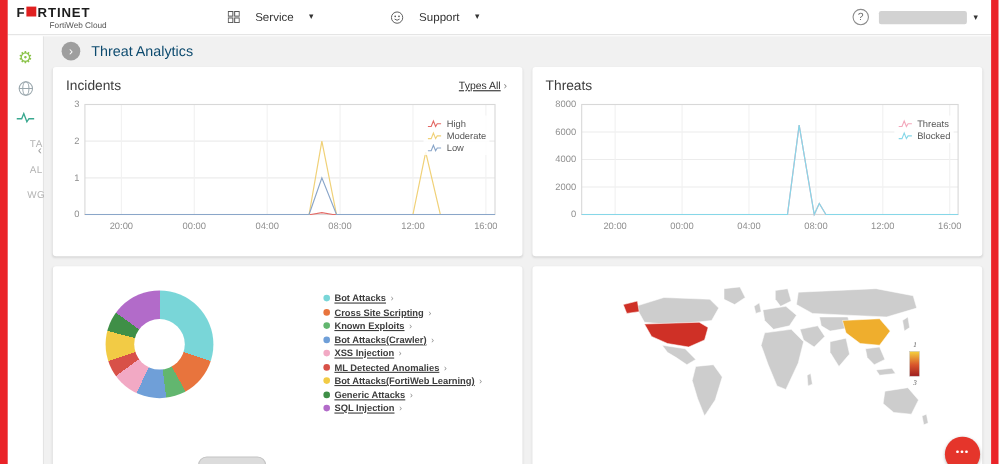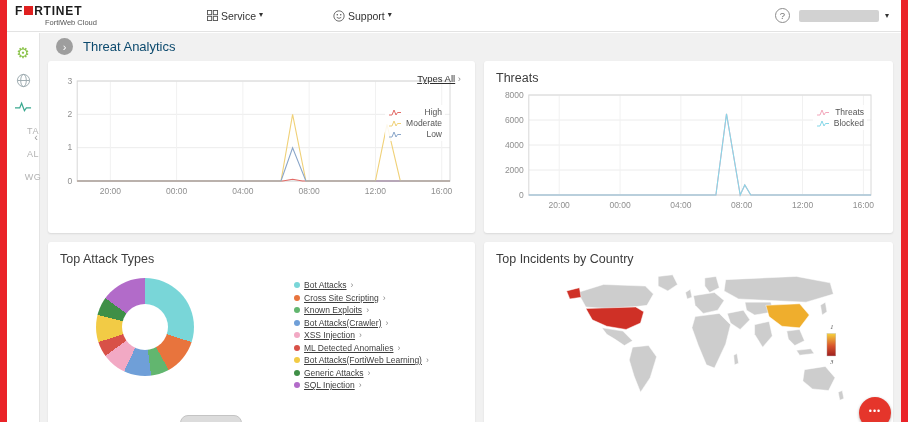--- a/index.html
+++ b/index.html
@@ -8,21 +8,21 @@
   .edge { position: absolute; top: 0; bottom: 0; width: 7px; background: #ea2328; z-index: 50; }
   .edge.left { left: 0; } .edge.right { right: 0; }
 
   
   .topbar { position: absolute; left: 7px; right: 7px; top: 0; height: 32px; background: #fff;
             border-bottom: 1px solid #e3e3e3; display: flex; align-items: center; z-index: 10; }
   .logo { margin-left: 8px; line-height: 1; }
   .brand { font-weight: bold; font-size: 12px; color: #1d1d1d; letter-spacing: .8px; display:flex; align-items:center; }
   .gate { display: inline-block; width: 9px; height: 9px; background: #e02020; margin: 0 1px; }
   .product { font-size: 7.5px; color: #555; margin-top: 2px; margin-left: 30px; }
-  .menu-item { display: flex; align-items: flex-start; gap: 3px; font-size: 10.5px; color: #333; cursor: pointer; }
+  .menu-item { display: flex; align-items: flex-start; gap: 14px; font-size: 10.5px; color: #333; cursor: pointer; }
   .menu-item.service { margin-left: 110px; }
   .menu-item.support { margin-left: 70px; }
   .caret { font-size: 8px; color: #333; }
   .topbar-right { margin-left: auto; display: flex; align-items: center; gap: 9px; margin-right: 12px; }
   .help-circle { width: 15px; height: 15px; border: 1px solid #8d8d8d; border-radius: 50%;
                  font-size: 9.5px; color: #6e6e6e; display: flex; align-items: center; justify-content: center; }
   .account { display: flex; align-items: center; gap: 6px; }
   .redacted { width: 80px; height: 12px; background: #d2d2d2; border-radius: 2px; filter: blur(.6px); }
 
   
@@ -48,31 +48,31 @@
   .view-all { position: absolute; top: 12px; right: 14px; font-size: 9.5px; color: #2e2e2e; cursor: pointer; }
   .view-all .va-text { text-decoration: underline; }
   .va-arrow { color: #888; }
 
   .chart { margin-top: 4px; display: block; }
   .tk { font-size: 8.5px; fill: #8f8f8f; font-family: "Liberation Sans", sans-serif; }
   .chart-legend { position: absolute; display: flex; flex-direction: column; gap: 1px;
                   font-size: 8.5px; color: #555; background: rgba(255,255,255,.85); padding: 2px 3px; }
   .chart-legend.inc { top: 44px; right: 30px; }
   .chart-legend.thr { top: 44px; right: 26px; }
-  .leg-row { display: flex; align-items: center; gap: 4px; justify-content: space-between; }
+  .leg-row { display: flex; align-items: center; gap: 4px; }
 
   
   .atk-body { display: flex; align-items: flex-start; margin-top: 12px; }
   .donut { position: relative; width: 98px; height: 98px; border-radius: 50%; margin-left: 36px;
            display: flex; align-items: center; justify-content: center; }
   .hole { width: 46px; height: 46px; border-radius: 50%; background: #fff; }
   .atk-legend { margin-left: 100px; display: flex; flex-direction: column; gap: 2.5px; padding-top: 2px; }
   .atk-item { display: flex; align-items: center; gap: 4px; font-size: 8.5px; cursor: pointer; }
   .dot { width: 6px; height: 6px; border-radius: 50%; flex: none; }
-  .atk-label { color: #3d3d3d; text-decoration: underline; }
+  .atk-label { color: #3d3d3d; text-decoration: underline; font-weight: bold; }
   .atk-arrow { color: #8a8a8a; }
   .atk-footer-btn { position: absolute; left: 132px; top: 173px; width: 62px; height: 16px;
                     background: #dcdcdc; border: 1px solid #c4c4c4; border-radius: 8px; cursor: pointer; }
 
   
   .map-wrap { margin-top: 4px; display: flex; justify-content: center; }
   .map-wrap svg { margin-left: 30px; }
   .mapnum { font-size: 8px; font-style: italic; fill: #555; font-family: "Liberation Serif", serif; }
 
   .chat-bubble { position: absolute; right: 10px; bottom: -7px; width: 32px; height: 32px; border-radius: 50%;
@@ -146,20 +146,21 @@
 
   <main class="content">
     <div class="page-header">
       <div class="collapse-btn">›</div>
       <div class="page-title">Threat Analytics</div>
     </div>
 
     <div class="panels">
 
       <section class="panel">
+        <div class="panel-title">Incidents</div>
         <a class="view-all"><span class="va-text">Types All</span> <span class="va-arrow">›</span></a>
         <svg class="chart" width="400" height="126">
             <line x1="17.2" x2="390" y1="106" y2="106" stroke="#ececec"></line>
             <text class="tk" x="12.2" y="108.5" text-anchor="end">0</text>
             <line x1="17.2" x2="390" y1="72.66666666666667" y2="72.66666666666667" stroke="#ececec"></line>
             <text class="tk" x="12.2" y="75.16666666666667" text-anchor="end">1</text>
             <line x1="17.2" x2="390" y1="39.33333333333334" y2="39.33333333333334" stroke="#ececec"></line>
             <text class="tk" x="12.2" y="41.83333333333334" text-anchor="end">2</text>
             <line x1="17.2" x2="390" y1="6" y2="6" stroke="#ececec"></line>
             <text class="tk" x="12.2" y="8.5" text-anchor="end">3</text>
@@ -241,21 +242,20 @@
             <div class="leg-row">
               <svg width="14" height="9">
                 <polyline points="1,7 4,7 6,2 8,7 9.5,4.5 13,4.5" fill="none" stroke="#86d7e8" stroke-width="1"></polyline>
               </svg>
               <span>Blocked</span>
             </div>
           </div>
       </section>
 
       <section class="panel tall">
-        <div class="panel-title">Top Attack Types</div>
         <div class="atk-body">
           <div class="donut" style="background: conic-gradient(rgb(121, 214, 216) 0deg, rgb(121, 214, 216) 108deg, rgb(232, 116, 61) 108deg, rgb(232, 116, 61) 151.2deg, rgb(98, 182, 111) 151.2deg, rgb(98, 182, 111) 172.8deg, rgb(111, 159, 216) 172.8deg, rgb(111, 159, 216) 205.2deg, rgb(242, 169, 196) 205.2deg, rgb(242, 169, 196) 234deg, rgb(216, 81, 72) 234deg, rgb(216, 81, 72) 252deg, rgb(242, 203, 69) 252deg, rgb(242, 203, 69) 284.4deg, rgb(63, 143, 71) 284.4deg, rgb(63, 143, 71) 306deg, rgb(178, 107, 201) 306deg, rgb(178, 107, 201) 360deg);">
             <div class="hole"></div>
           </div>
           <div class="atk-legend">
               <div class="atk-item">
                 <span class="dot" style="background:#79d6d8"></span>
                 <span class="atk-label">Bot Attacks</span>
                 <span class="atk-arrow">›</span>
               </div>
@@ -298,21 +298,20 @@
                 <span class="dot" style="background:#b26bc9"></span>
                 <span class="atk-label">SQL Injection</span>
                 <span class="atk-arrow">›</span>
               </div>
             </div>
         </div>
         <div class="atk-footer-btn"></div>
       </section>
 
       <section class="panel tall">
-        <div class="panel-title">Top Incidents by Country</div>
         <div class="map-wrap">
           <svg width="300" height="135" viewBox="0 0 370 168">
             <defs>
               <linearGradient id="heat" x1="0" y1="0" x2="0" y2="1">
                 <stop offset="0" stop-color="#f5d23b"></stop>
                 <stop offset="0.55" stop-color="#d8542c"></stop>
                 <stop offset="1" stop-color="#9e1f1f"></stop>
               </linearGradient>
             </defs>
             <g stroke="#ffffff" stroke-width="0.6" stroke-linejoin="round" fill="#cdcdcd">

